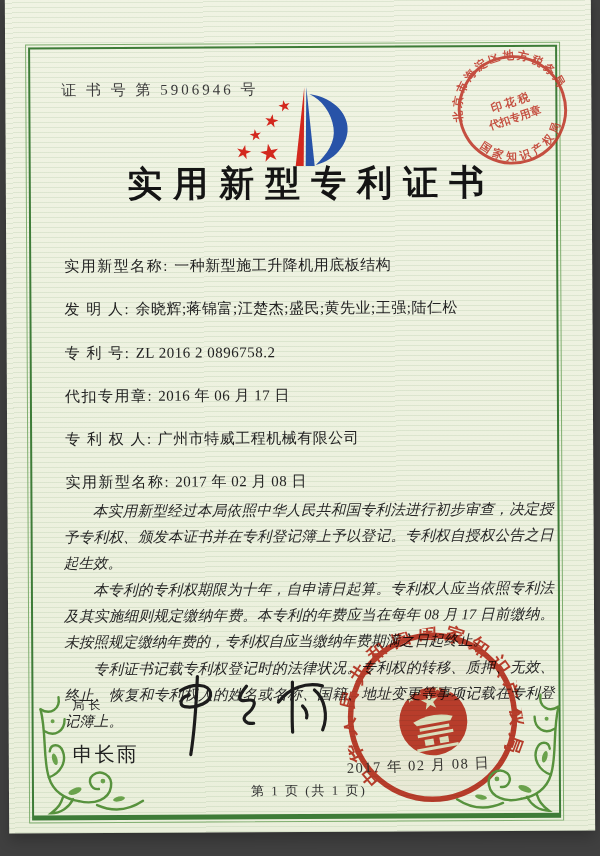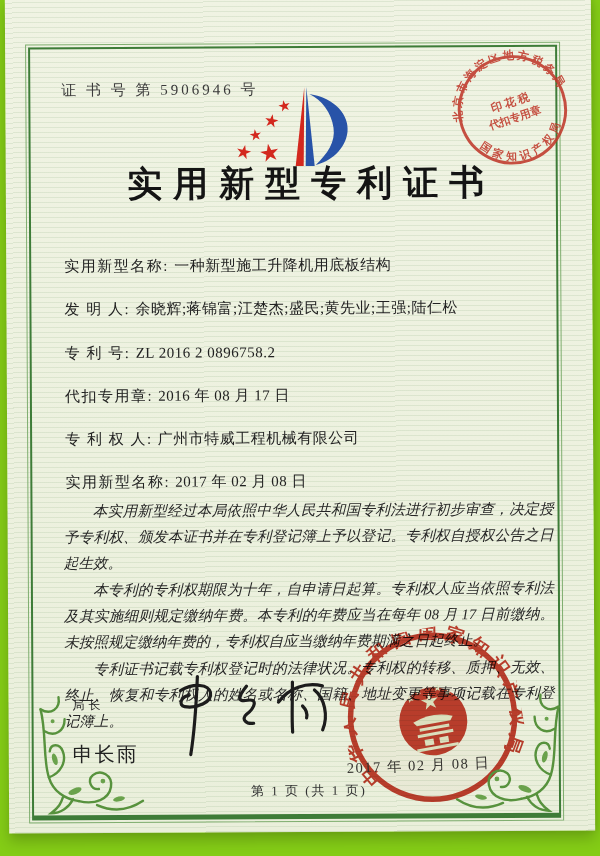--- a/index.html
+++ b/index.html
@@ -1,17 +1,17 @@
 <!DOCTYPE html>
 <html><head>
 <meta charset="utf-8">
 <style>
   html,body{margin:0;padding:0;background:#ffffff;}
   .page{position:relative;width:600px;height:856px;margin:0 auto;overflow:hidden;
-        font-family:"Liberation Serif","DejaVu Serif",serif;background:#84cc16;}
+        font-family:"Liberation Serif","DejaVu Serif",serif;background:#404040;}
   
   .sheet{position:absolute;left:7px;top:-4px;width:586px;height:836px;
          background:
            repeating-linear-gradient(180deg, rgba(128,168,118,0.17) 0 1px, rgba(0,0,0,0) 1px 5px),
            linear-gradient(180deg,#f0f3e3 0%,#edf1df 55%,#eaefdb 100%);
          box-shadow:0 8px 14px rgba(0,0,0,0.20), 2px 0 6px rgba(0,0,0,0.08);
          transform:rotate(-0.3deg);}
   .frame{position:absolute;left:23px;top:50px;width:525px;height:766px;
          border:2px solid #3e7c38;border-bottom-width:5px;
          outline:1px solid #7fae6f;outline-offset:2px;}
@@ -85,21 +85,21 @@
     <div class="field f0">
       <span class="lbl">实用新型名称: </span><span class="val">一种新型施工升降机用底板结构</span>
     </div>
     <div class="field f1">
       <span class="lbl">发  明  人: </span><span class="val">余晓辉;蒋锦富;江楚杰;盛民;黄先业;王强;陆仁松</span>
     </div>
     <div class="field f2">
       <span class="lbl">专  利  号: </span><span class="val">ZL 2016 2 0896758.2</span>
     </div>
     <div class="field f3">
-      <span class="lbl">代扣专用章: </span><span class="val">2016 年 08 月 17 日</span>
+      <span class="lbl">代扣专用章: </span><span class="val">2016 年 06 月 17 日</span>
     </div>
     <div class="field f4">
       <span class="lbl">专 利 权 人: </span><span class="val">广州市特威工程机械有限公司</span>
     </div>
     <div class="field f5">
       <span class="lbl">实用新型名称: </span><span class="val">2017 年 02 月 08 日</span>
     </div>
 
     <div class="body-text">
       <p>本实用新型经过本局依照中华人民共和国专利法进行初步审查，决定授予专利权、颁发本证书并在专利登记簿上予以登记。专利权自授权公告之日起生效。</p>

